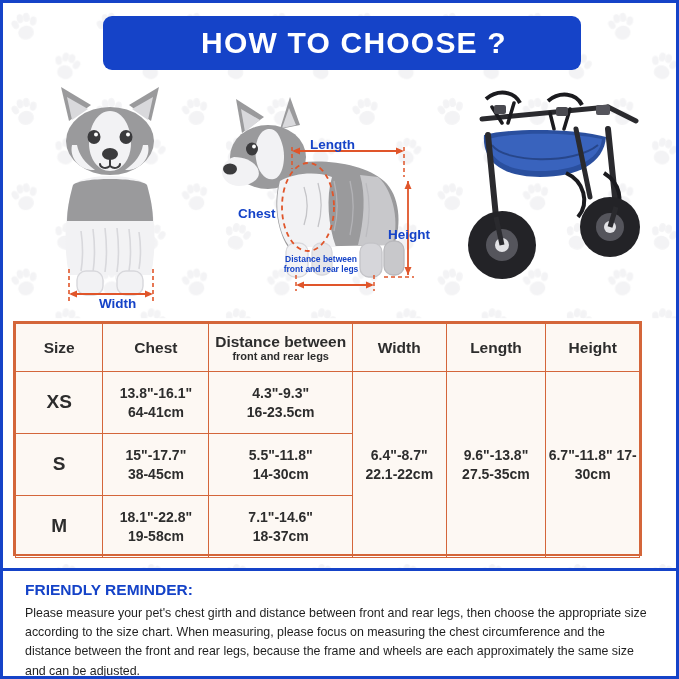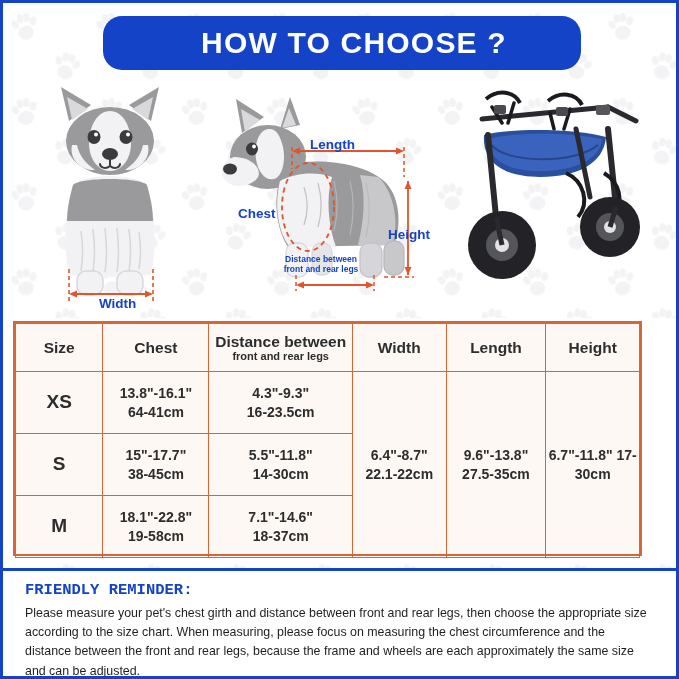--- a/index.html
+++ b/index.html
@@ -22,21 +22,21 @@
     top: 0; left: 0; right: 0; bottom: 0;
     opacity: 0.5;
     pointer-events: none;
   }
   
   .header {
     position: absolute;
     top: 13px; left: 100px;
     width: 478px; height: 54px;
     background: #1543c8;
-    border-radius: 19px;
+    border-radius: 9px;
     display: flex;
     align-items: center;
     justify-content: center;
     padding-left: 24px;
   }
   .header-title {
     color: #ffffff;
     font-size: 30px;
     font-weight: bold;
     letter-spacing: 1.2px;
@@ -106,21 +106,20 @@
     top: 565px;
     border-top: 3px solid #1543c8;
     padding: 10px 22px 8px 22px;
     background: #ffffff;
   }
   .footer-title {
     color: #1543c8;
     font-size: 15.5px;
     font-weight: bold;
     margin-bottom: 5px;
-    font-family: Liberation Mono, monospace;
   }
   .footer-text {
     color: #1f1f1f;
     font-size: 12.4px;
     line-height: 1.55;
   }
 </style>
 </head>
 <body>
 

